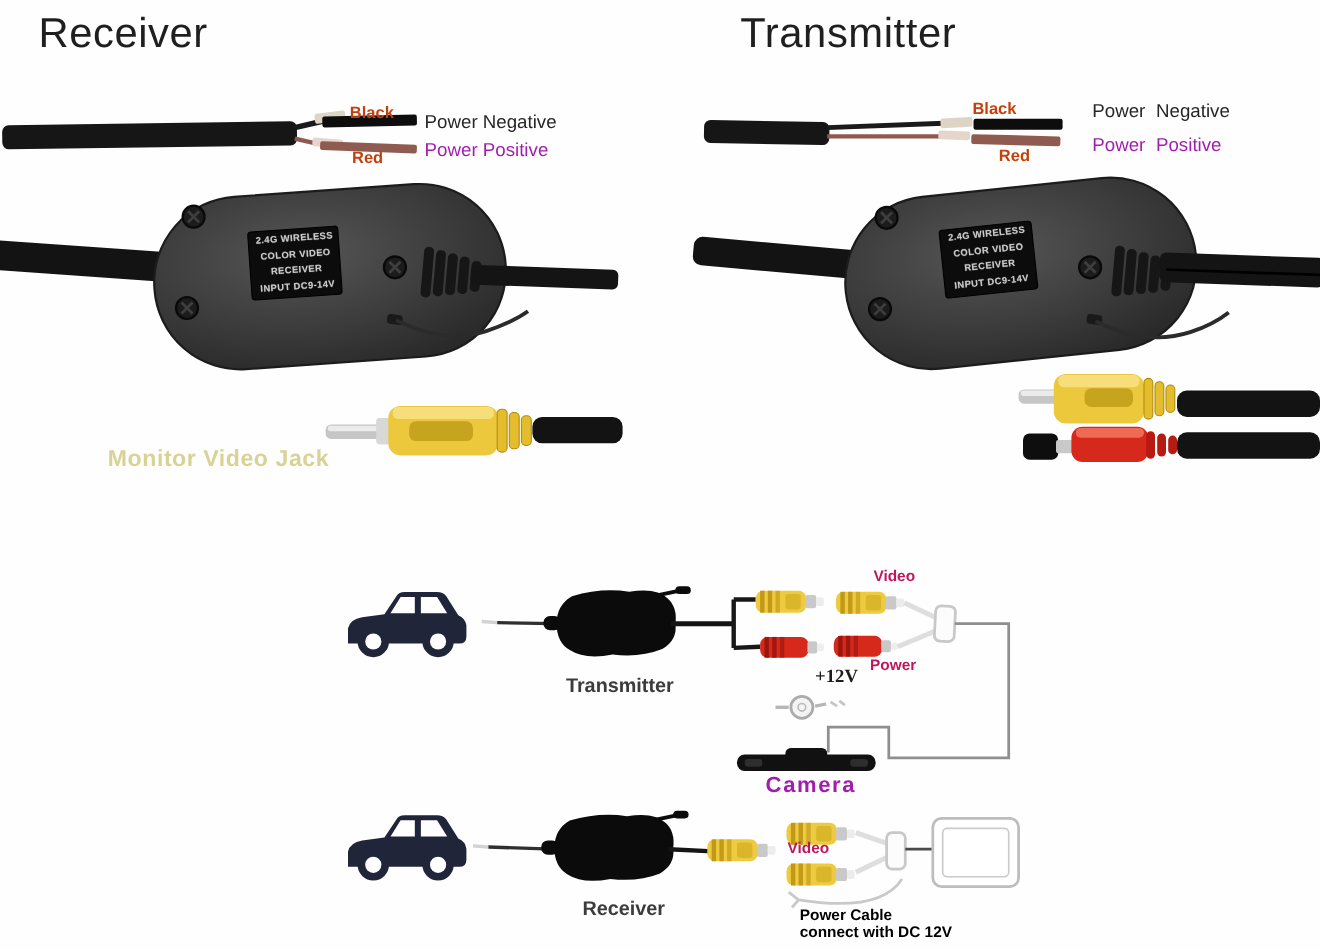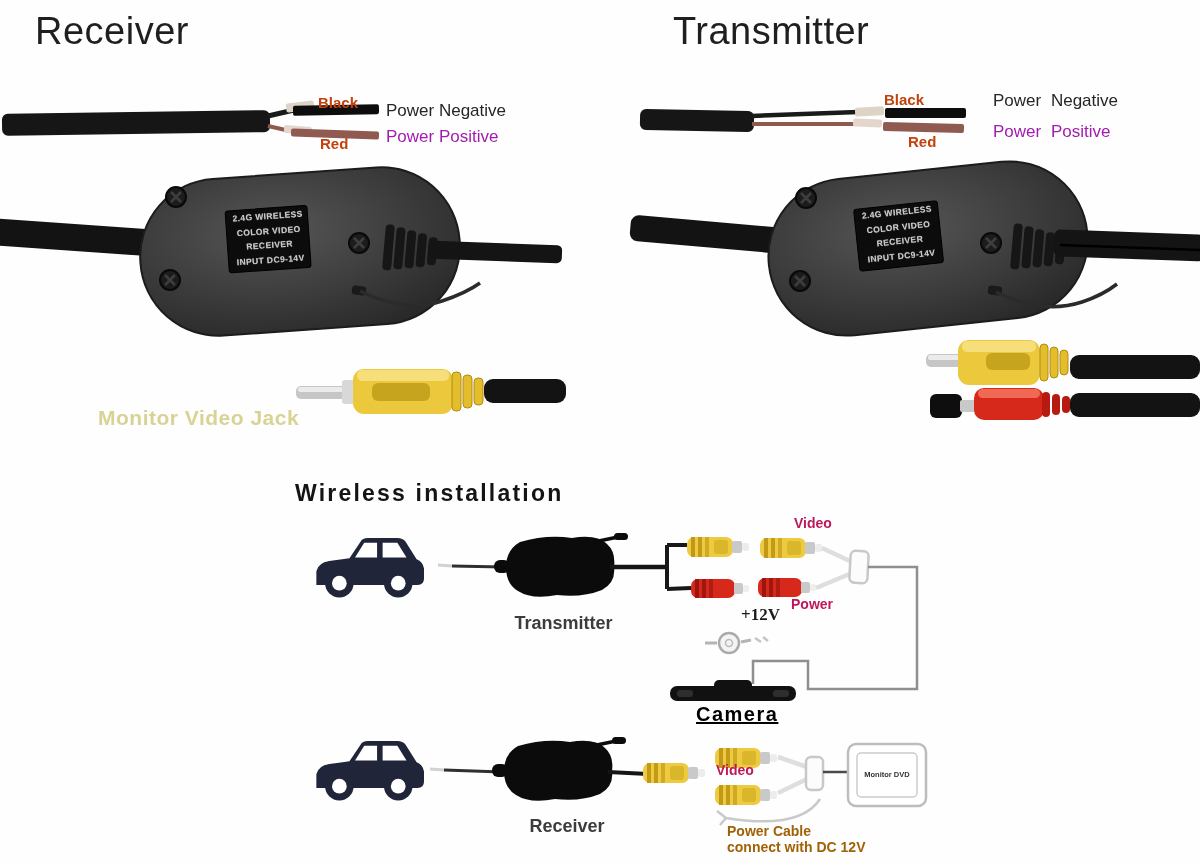--- a/index.html
+++ b/index.html
@@ -15,24 +15,24 @@
   .plate{position:absolute;z-index:2;width:84px;text-align:center;color:#c9c9c9;
          font-size:8.5px;font-weight:700;letter-spacing:.4px;line-height:14.5px;padding-top:3px;
          text-shadow:0 0 1px #777;}
   .jack-label{font-size:21px;font-weight:700;letter-spacing:.5px;}
   .pale{color:#d8d395;}
   .maroon{color:#6d4944;font-size:22px;}
   .install-heading{font-size:23px;font-weight:700;color:#141414;letter-spacing:2.2px;}
   .device-label{font-size:18px;font-weight:700;color:#3c3c3c;text-align:center;}
   .diagram-label{font-size:14px;font-weight:700;color:#be185d;}
   .voltage{font-size:17px;font-weight:700;color:#1c1c1c;}
-  .camera-label{font-size:20px;font-weight:700;color:#000000;letter-spacing:1.5px;text-decoration:underline;}
+  .camera-label{font-size:20px;font-weight:700;color:#a21caf;letter-spacing:1.5px;}
   .monitor-box-label{position:absolute;z-index:2;display:flex;align-items:center;justify-content:center;
          font-size:7.5px;font-weight:700;color:#333;}
-  .note{font-size:14px;font-weight:700;color:#a16207;}
+  .note{font-size:14px;font-weight:700;color:#000000;}
 </style>
 </head>
 <body>
 
 <div id="canvas">
 
 <svg id="gfx" width="1200" height="863" viewBox="0 0 1200 863">
   <defs>
     <radialGradient id="modbody" cx="42%" cy="36%" r="80%">
       <stop offset="0%" stop-color="#565656"></stop>
@@ -258,27 +258,25 @@
 </div>
 <div class="plate" style="left:857px;top:202px;transform:rotate(-6deg);">
   <div>2.4G WIRELESS</div>
   <div>COLOR VIDEO</div>
   <div>RECEIVER</div>
   <div>INPUT DC9-14V</div>
 </div>
 
 <div class="txt jack-label pale" style="left:98px;top:382px;margin-top:24px;">Monitor Video Jack</div>
 
-<div class="txt install-heading" style="left:295px;top:480px;">Wireless installation</div>
 
 <div class="txt device-label" style="left:506px;top:613px;width:115px;">Transmitter</div>
 <div class="txt diagram-label" style="left:794px;top:515px;">Video</div>
 <div class="txt diagram-label" style="left:791px;top:596px;">Power</div>
 <div class="txt voltage" style="left:741px;top:605px;font-family:Liberation Serif, serif;">+12V</div>
 <div class="txt camera-label" style="left:696px;top:703px;">Camera</div>
 
 <div class="txt device-label" style="left:522px;top:816px;width:90px;">Receiver</div>
 <div class="txt diagram-label" style="left:716px;top:762px;">Video</div>
-<div class="monitor-box-label" style="left:850px;top:746px;width:74px;height:56px;">Monitor DVD</div>
 <div class="txt note" style="left:727px;top:823px;">Power Cable</div>
 <div class="txt note" style="left:727px;top:839px;">connect with DC 12V</div>
 
 </div>
 
 </body></html>

